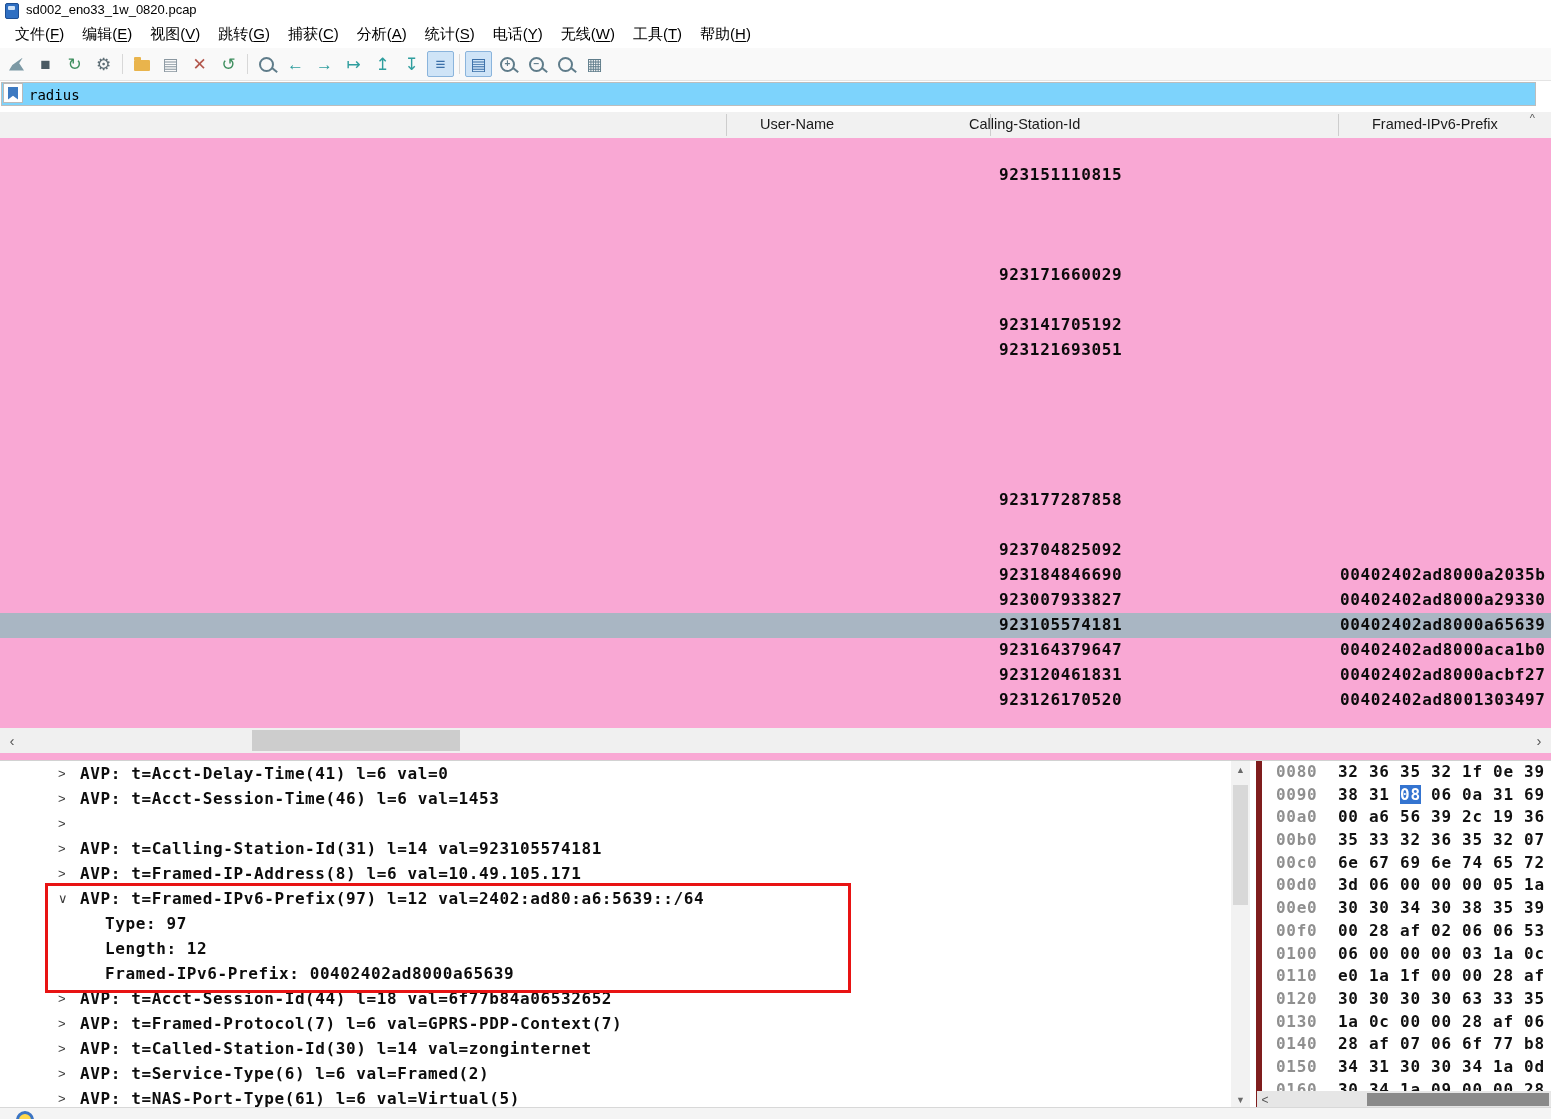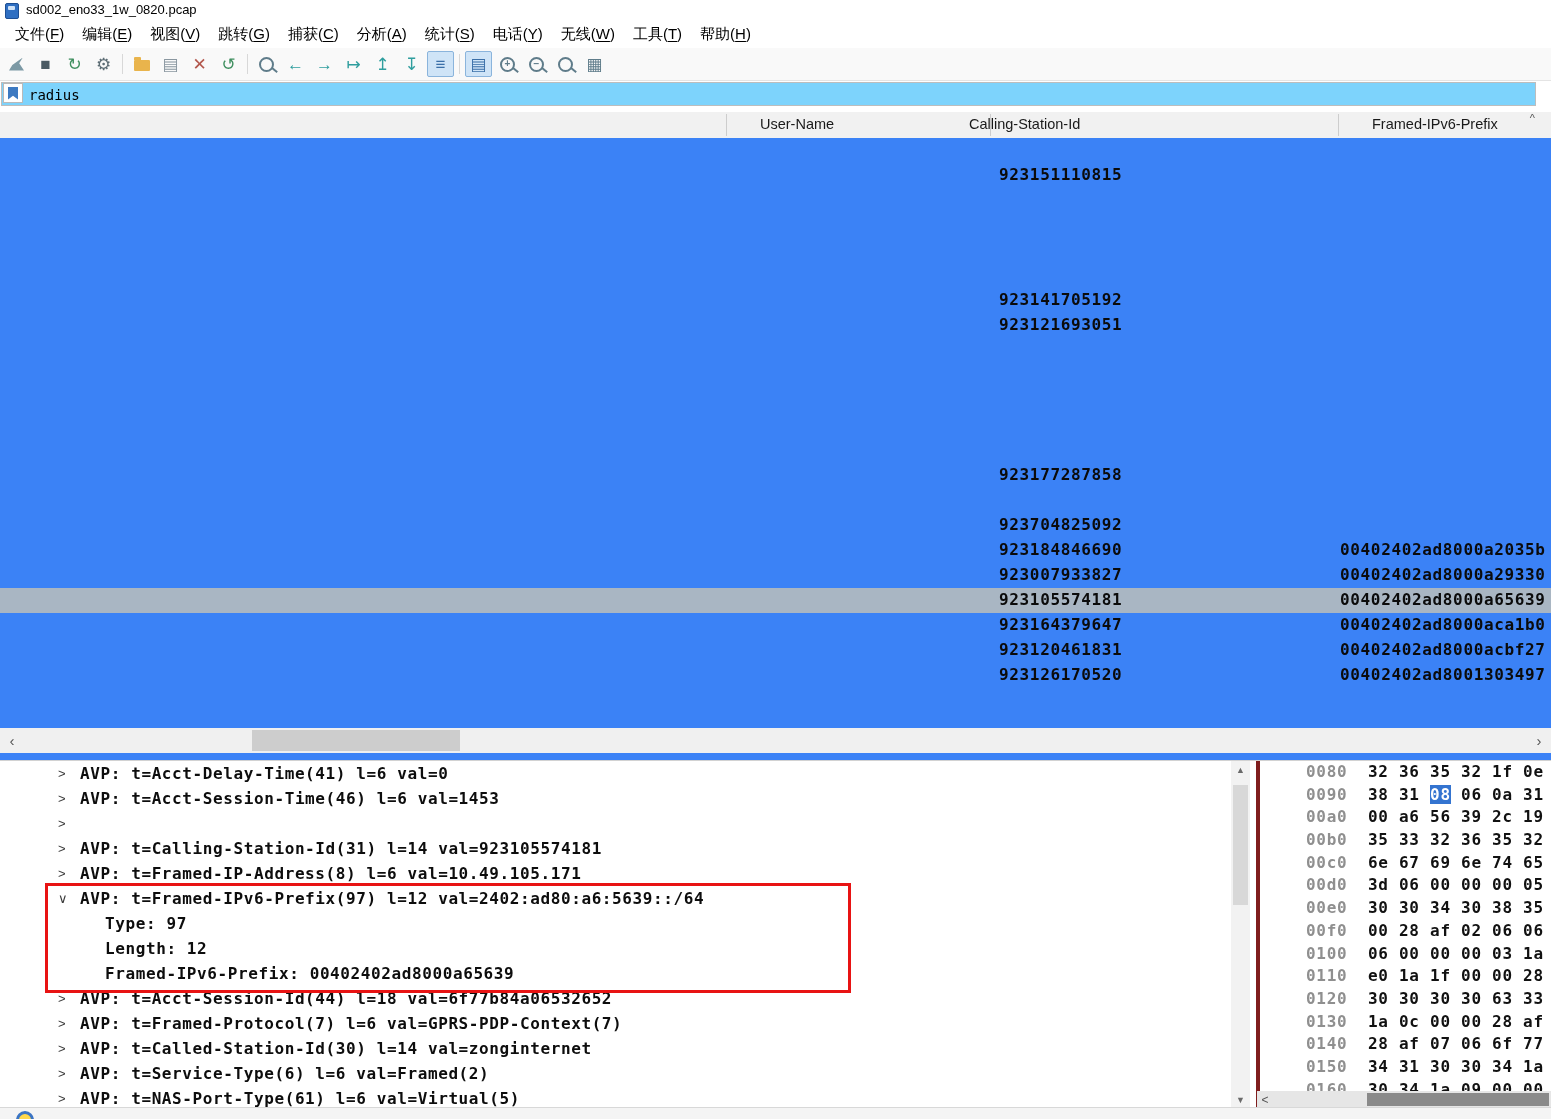--- a/index.html
+++ b/index.html
@@ -40,21 +40,21 @@
     clip-path:polygon(0 0,100% 0,100% 100%,50% 72%,0 100%); }
   .filter-input { flex:1; height:100%; border:none; background:transparent; outline:none;
     font:14px "DejaVu Sans Mono", monospace; padding-left:6px; color:#000; }
   
   .pl-header { position:absolute; top:112px; left:0; right:0; height:26px; background:#f1f1f1;
     border-bottom:1px solid #cfcfcf; font-size:14.5px; }
   .hdr-label { position:absolute; top:4px; color:#1a1a1a; white-space:nowrap;margin-left:27px; }
   .hdr-sep { position:absolute; top:2px; bottom:2px; width:1px; background:#cdcdcd; }
   .sort-caret { position:absolute; right:16px; top:0; font-size:11px; color:#555; }
   
-  .packet-list { position:absolute; top:138px; left:0; right:0; height:656px; background:#3b82f6; overflow:hidden; }
+  .packet-list { position:absolute; top:138px; left:0; right:0; height:656px; background:#f9a8d4; overflow:hidden; }
   .p-row { position:relative; height:25px; font:600 16px "DejaVu Sans Mono", monospace;
     letter-spacing:0.65px; color:#0b0b0b; }
   .p-row.selected { background:#a9b6c3; }
   .p-csid { position:absolute; left:999px; top:2px; white-space:nowrap; }
   .p-prefix { position:absolute; left:1340px; top:2px; white-space:nowrap; }
   
   .hscroll { position:absolute; top:728px; left:0; right:0; height:25px; background:#f0f0f0; }
   .hscroll .arrow { position:absolute; top:0; width:24px; height:25px; color:#555;
     display:flex; align-items:center; justify-content:center; font-size:15px; }
   .hscroll .arrow.left { left:0; } .hscroll .arrow.right { right:0; }
@@ -68,21 +68,21 @@
   .d-text { position:absolute; left:80px; top:2px; }
   .d-text.child { left:105px; }
   .red-box { position:absolute; left:45px; top:122px; width:800px; height:104px;
     border:3px solid #e81313; z-index:5; pointer-events:none; }
   .detail-vscroll { position:absolute; left:1231px; top:0; width:19px; bottom:0; background:#f2f2f2; }
   .detail-vscroll .arrow { position:absolute; left:0; width:19px; height:17px; color:#6a6a6a;
     display:flex; align-items:center; justify-content:center; font-size:9px; }
   .detail-vscroll .arrow.up { top:0; } .detail-vscroll .arrow.down { bottom:0; }
   .detail-vscroll .thumb { position:absolute; left:2px; right:2px; top:24px; height:120px; background:#d8d8d8; }
   .hex-panel { position:absolute; left:1256px; top:0; right:0; bottom:0; background:#fff;
-    border-left:4px solid #7f1d1d; overflow:hidden; padding-top:1px;padding-left:32px; }
+    border-left:6px solid #7f1d1d; overflow:hidden; padding-top:1px; }
   .h-line { height:22.7px; font:600 16px "DejaVu Sans Mono", monospace; letter-spacing:0.7px;
     white-space:pre; padding-left:14px; color:#111; }
   .h-off { color:#8f8f8f; }
   .h-byte.hl { background:#3474d0; color:#fff; }
   .hex-hscroll { position:absolute; left:1257px; right:0; bottom:0; height:17px; background:#e6e6e6; }
   .hex-hscroll .arrow { position:absolute; left:0; top:0; width:16px; height:17px; color:#555;
     display:flex; align-items:center; justify-content:center; font-size:12px; }
   .hex-hscroll .thumb { position:absolute; left:110px; right:2px; top:2px; height:13px; background:#8a8a8a; }
   
   .statusbar { position:absolute; left:0; right:0; bottom:0; height:11px; background:#f4f4f4; border-top:1px solid #d8d8d8; }
@@ -211,20 +211,24 @@
     <div class="p-row">
       <span class="p-csid"></span>
       <span class="p-prefix"></span>
     </div>
     <div class="p-row">
       <span class="p-csid"></span>
       <span class="p-prefix"></span>
     </div>
     <div class="p-row">
       <span class="p-csid"></span>
+      <span class="p-prefix"></span>
+    </div>
+    <div class="p-row">
+      <span class="p-csid">923171660029</span>
       <span class="p-prefix"></span>
     </div>
     <div class="p-row">
       <span class="p-csid"></span>
       <span class="p-prefix"></span>
     </div>
     <div class="p-row">
       <span class="p-csid">923141705192</span>
       <span class="p-prefix"></span>
     </div>

